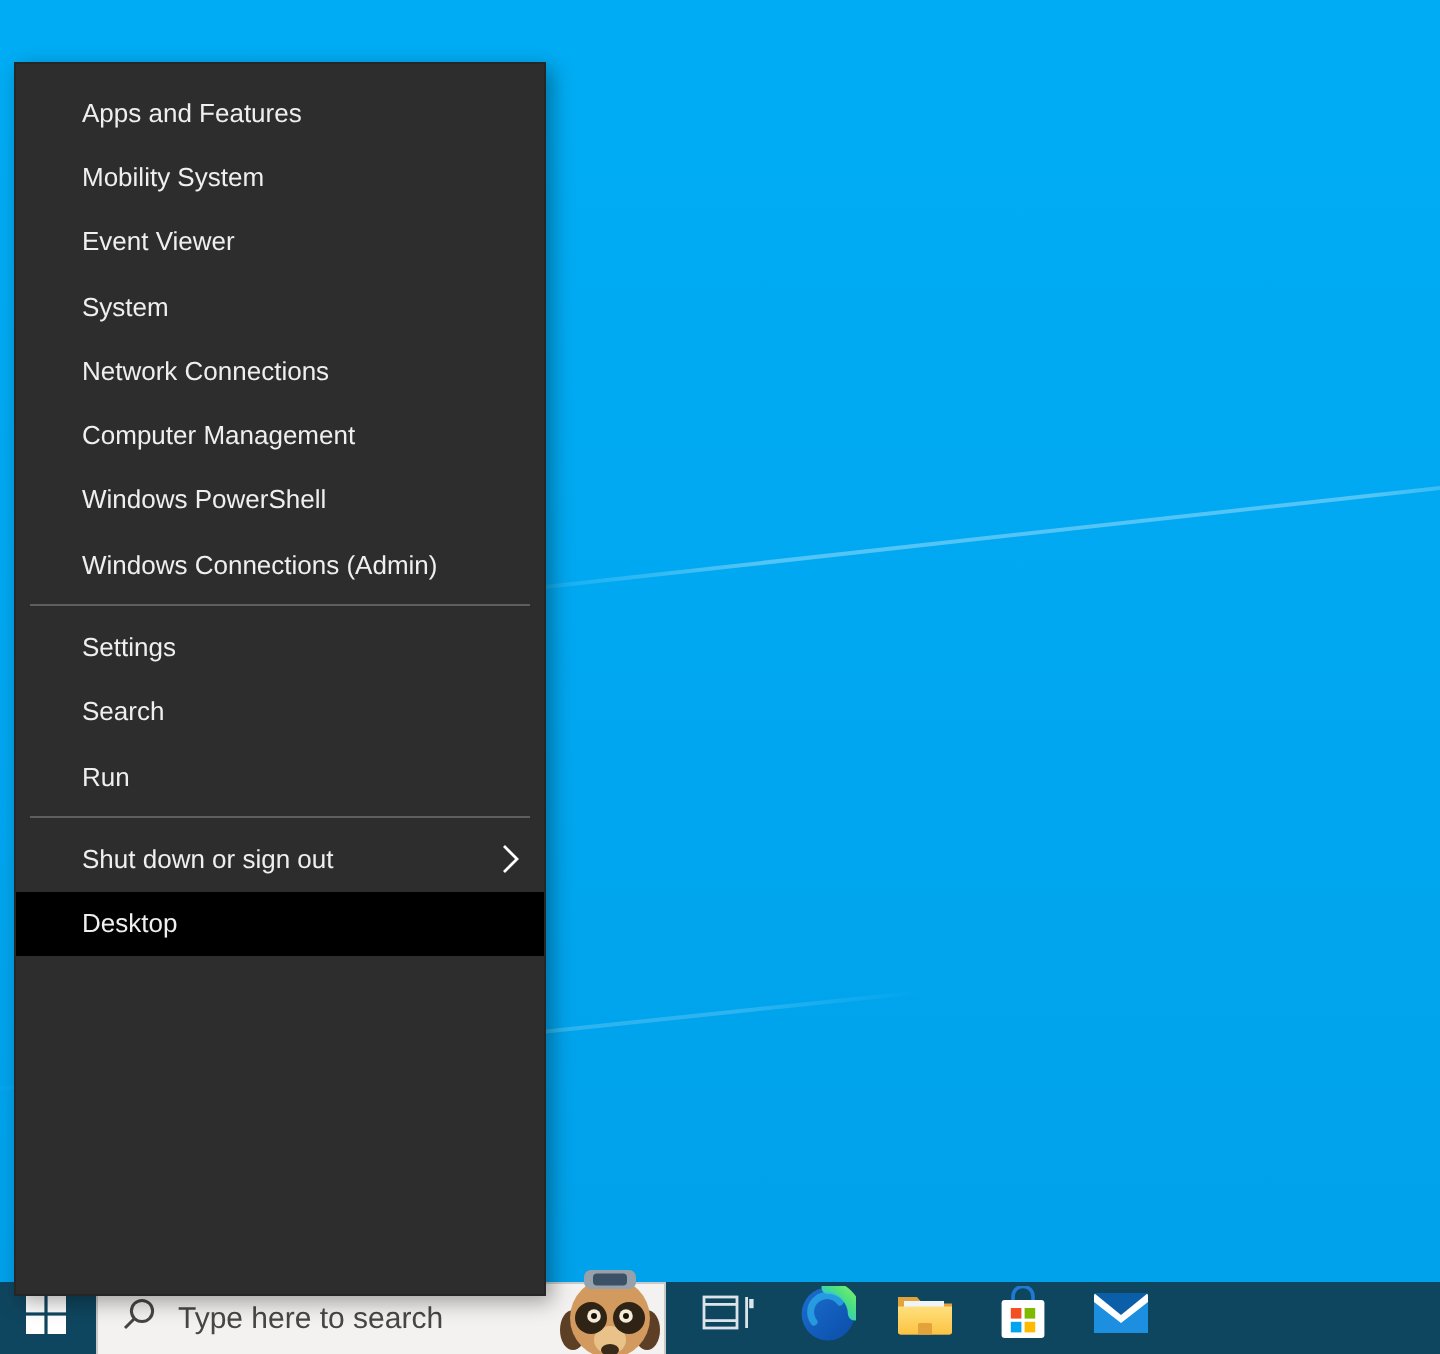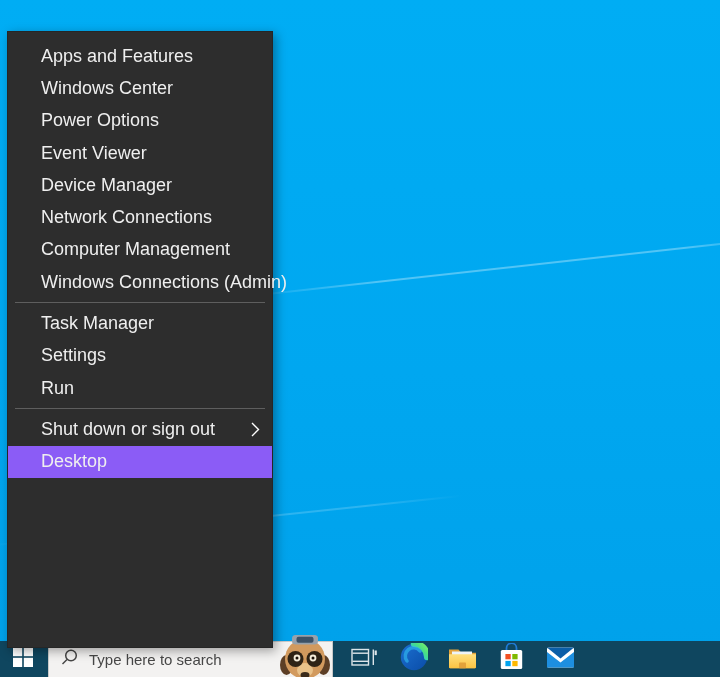--- a/index.html
+++ b/index.html
@@ -22,28 +22,28 @@
   }
   .beam.b1 { left:240px; top:296px; width:560px; transform:rotate(-6.3deg); }
   .beam.b2 { left:-15px; top:545px; width:480px; transform:rotate(-6deg); opacity:.55; }
 
   
   .winx-menu {
     position:absolute; left:7px; top:31px; width:266px; height:617px;
     background:#2d2d2d; border:1px solid #262626;
     box-shadow:3px 3px 10px rgba(0,0,0,.35);
     z-index:10; padding:8px 0;
-    color:#efefef; font-size:18px;
+    color:#efefef; font-size:13px;
   }
   .winx-menu ul { list-style:none; }
   .menu-item {
     height:32.3px; display:flex; align-items:center;
     padding:0 12px 0 33px; cursor:default; white-space:nowrap;
   }
-  .menu-item.highlighted { background:#8b5cf6; }
+  .menu-item.highlighted { background:#000000; }
   .menu-item.has-sub { justify-content:space-between;gap:27px; }
   .menu-sep {
     border:none; border-top:1px solid #5e5e5e;
     margin:4px 7px 4px 7px; height:0;
   }
   .chevron-right svg { display:block; }
 
   
   .taskbar {
     position:absolute; left:0; right:0; bottom:0; height:36px;
@@ -82,48 +82,48 @@
   <div class="beam b1"></div>
   <div class="beam b2"></div>
 </div>
 
 <nav class="winx-menu">
   <ul>
     <li class="menu-item">
         <span>Apps and Features</span>
       </li>
     <li class="menu-item">
-        <span>Windows Center</span>
-      </li>
-    <li class="menu-item">
-        <span>Power Options</span>
+        <span>Mobility System</span>
       </li>
     <li class="menu-item">
         <span>Event Viewer</span>
       </li>
     <li class="menu-item">
-        <span>Device Manager</span>
+        <span>System</span>
       </li>
     <li class="menu-item">
         <span>Network Connections</span>
       </li>
     <li class="menu-item">
         <span>Computer Management</span>
       </li>
     <li class="menu-item">
+        <span>Windows PowerShell</span>
+      </li>
+    <li class="menu-item">
         <span>Windows Connections (Admin)</span>
       </li>
 
     <hr class="menu-sep">
 
     <li class="menu-item">
-        <span>Task Manager</span>
-      </li>
-    <li class="menu-item">
         <span>Settings</span>
+      </li>
+    <li class="menu-item">
+        <span>Search</span>
       </li>
     <li class="menu-item">
         <span>Run</span>
       </li>
 
     <hr class="menu-sep">
 
     <li class="menu-item has-sub">
       <span>Shut down or sign out</span>
       <span class="chevron-right">

